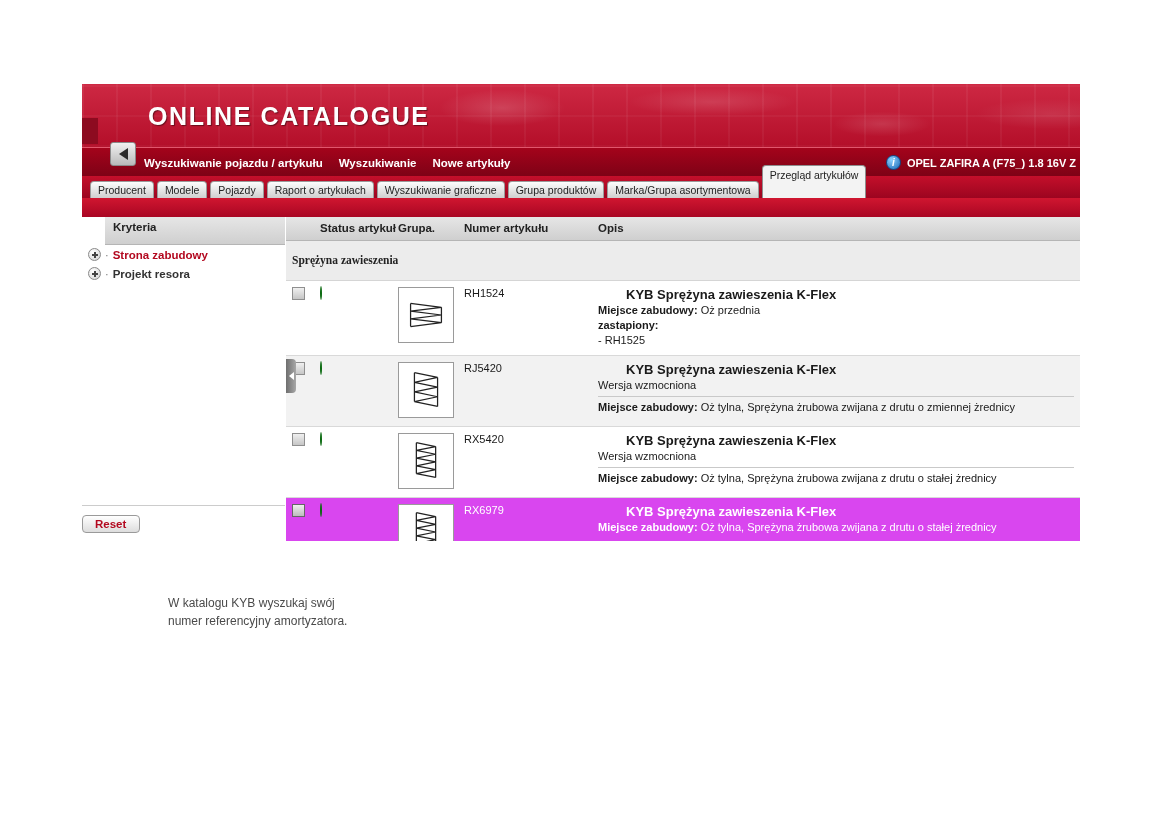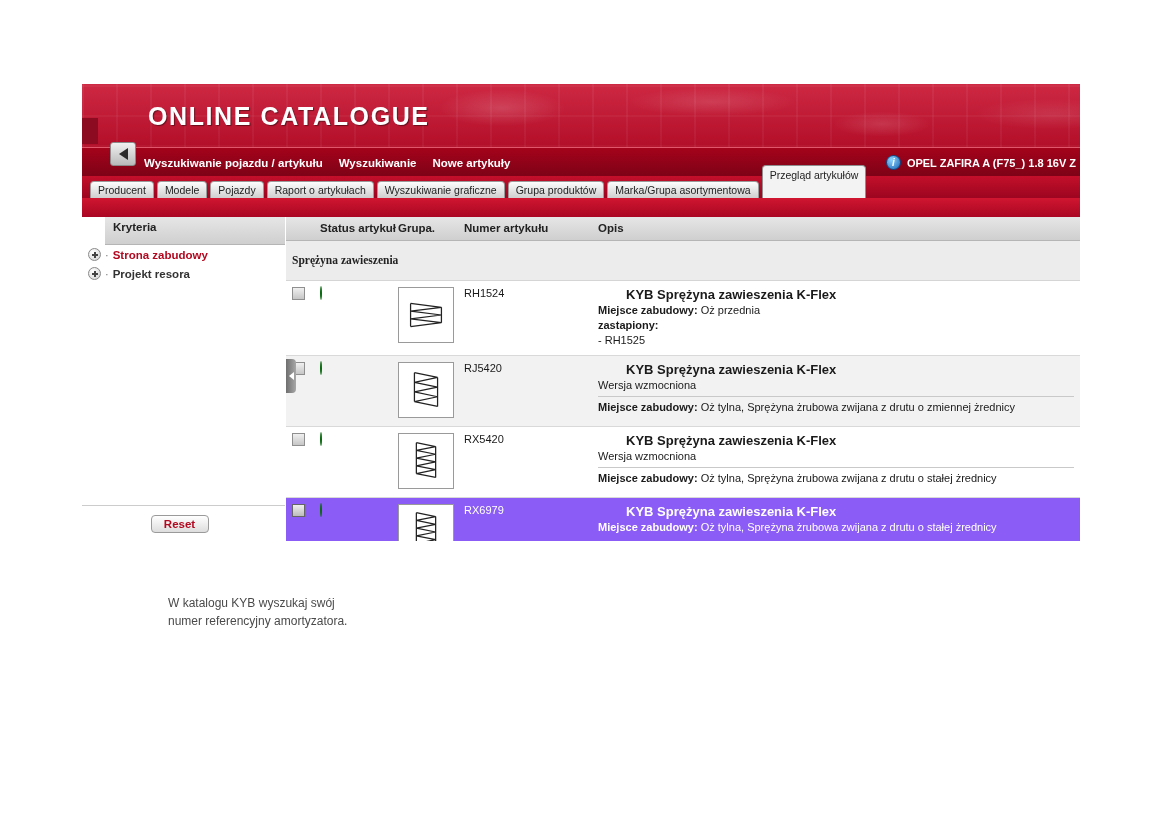--- a/index.html
+++ b/index.html
@@ -220,21 +220,21 @@
   .plus-icon::before { left: 2.5px; top: 5px; width: 6px; height: 1.5px; }
   .plus-icon::after { left: 5px; top: 2.5px; width: 1.5px; height: 6px; }
   .dots { color: #777; font-size: 11px; }
 
   .reset-area {
     position: absolute;
     left: 0; right: 0;
     bottom: 8px;
     border-top: 1px solid #cccccc;
     padding-top: 8px;
-    text-align: center;
+    text-align: left;
     padding-right: 8px;
   }
   .reset-btn {
     display: inline-block;
     min-width: 58px;
     padding: 2px 12px;
     font-size: 11.5px;
     font-weight: bold;
     color: #b3081f;
     background: linear-gradient(180deg, #ffffff, #dddddd);
@@ -307,21 +307,21 @@
 
   tr.art-row td {
     vertical-align: top;
     padding: 6px 6px 8px 6px;
     border-bottom: 1px solid #d9d9d9;
     font-size: 11px;
     color: #1a1a1a;
   }
   tr.art-row.alt td { background: #f2f2f2; margin-left: 10px; }
   tr.art-row.selected td {
-    background: #8b5cf6;
+    background: #d946ef;
     color: #ffffff;
     border-bottom: 1px solid #be185d;
   }
   tr.art-row.selected .desc-title,
   tr.art-row.selected .bold { color: #ffffff; }
 
   .checkbox {
     width: 13px; height: 13px;
     background: linear-gradient(180deg, #f0f0f0, #c6c6c6);
     border: 1px solid #8f8f8f;

